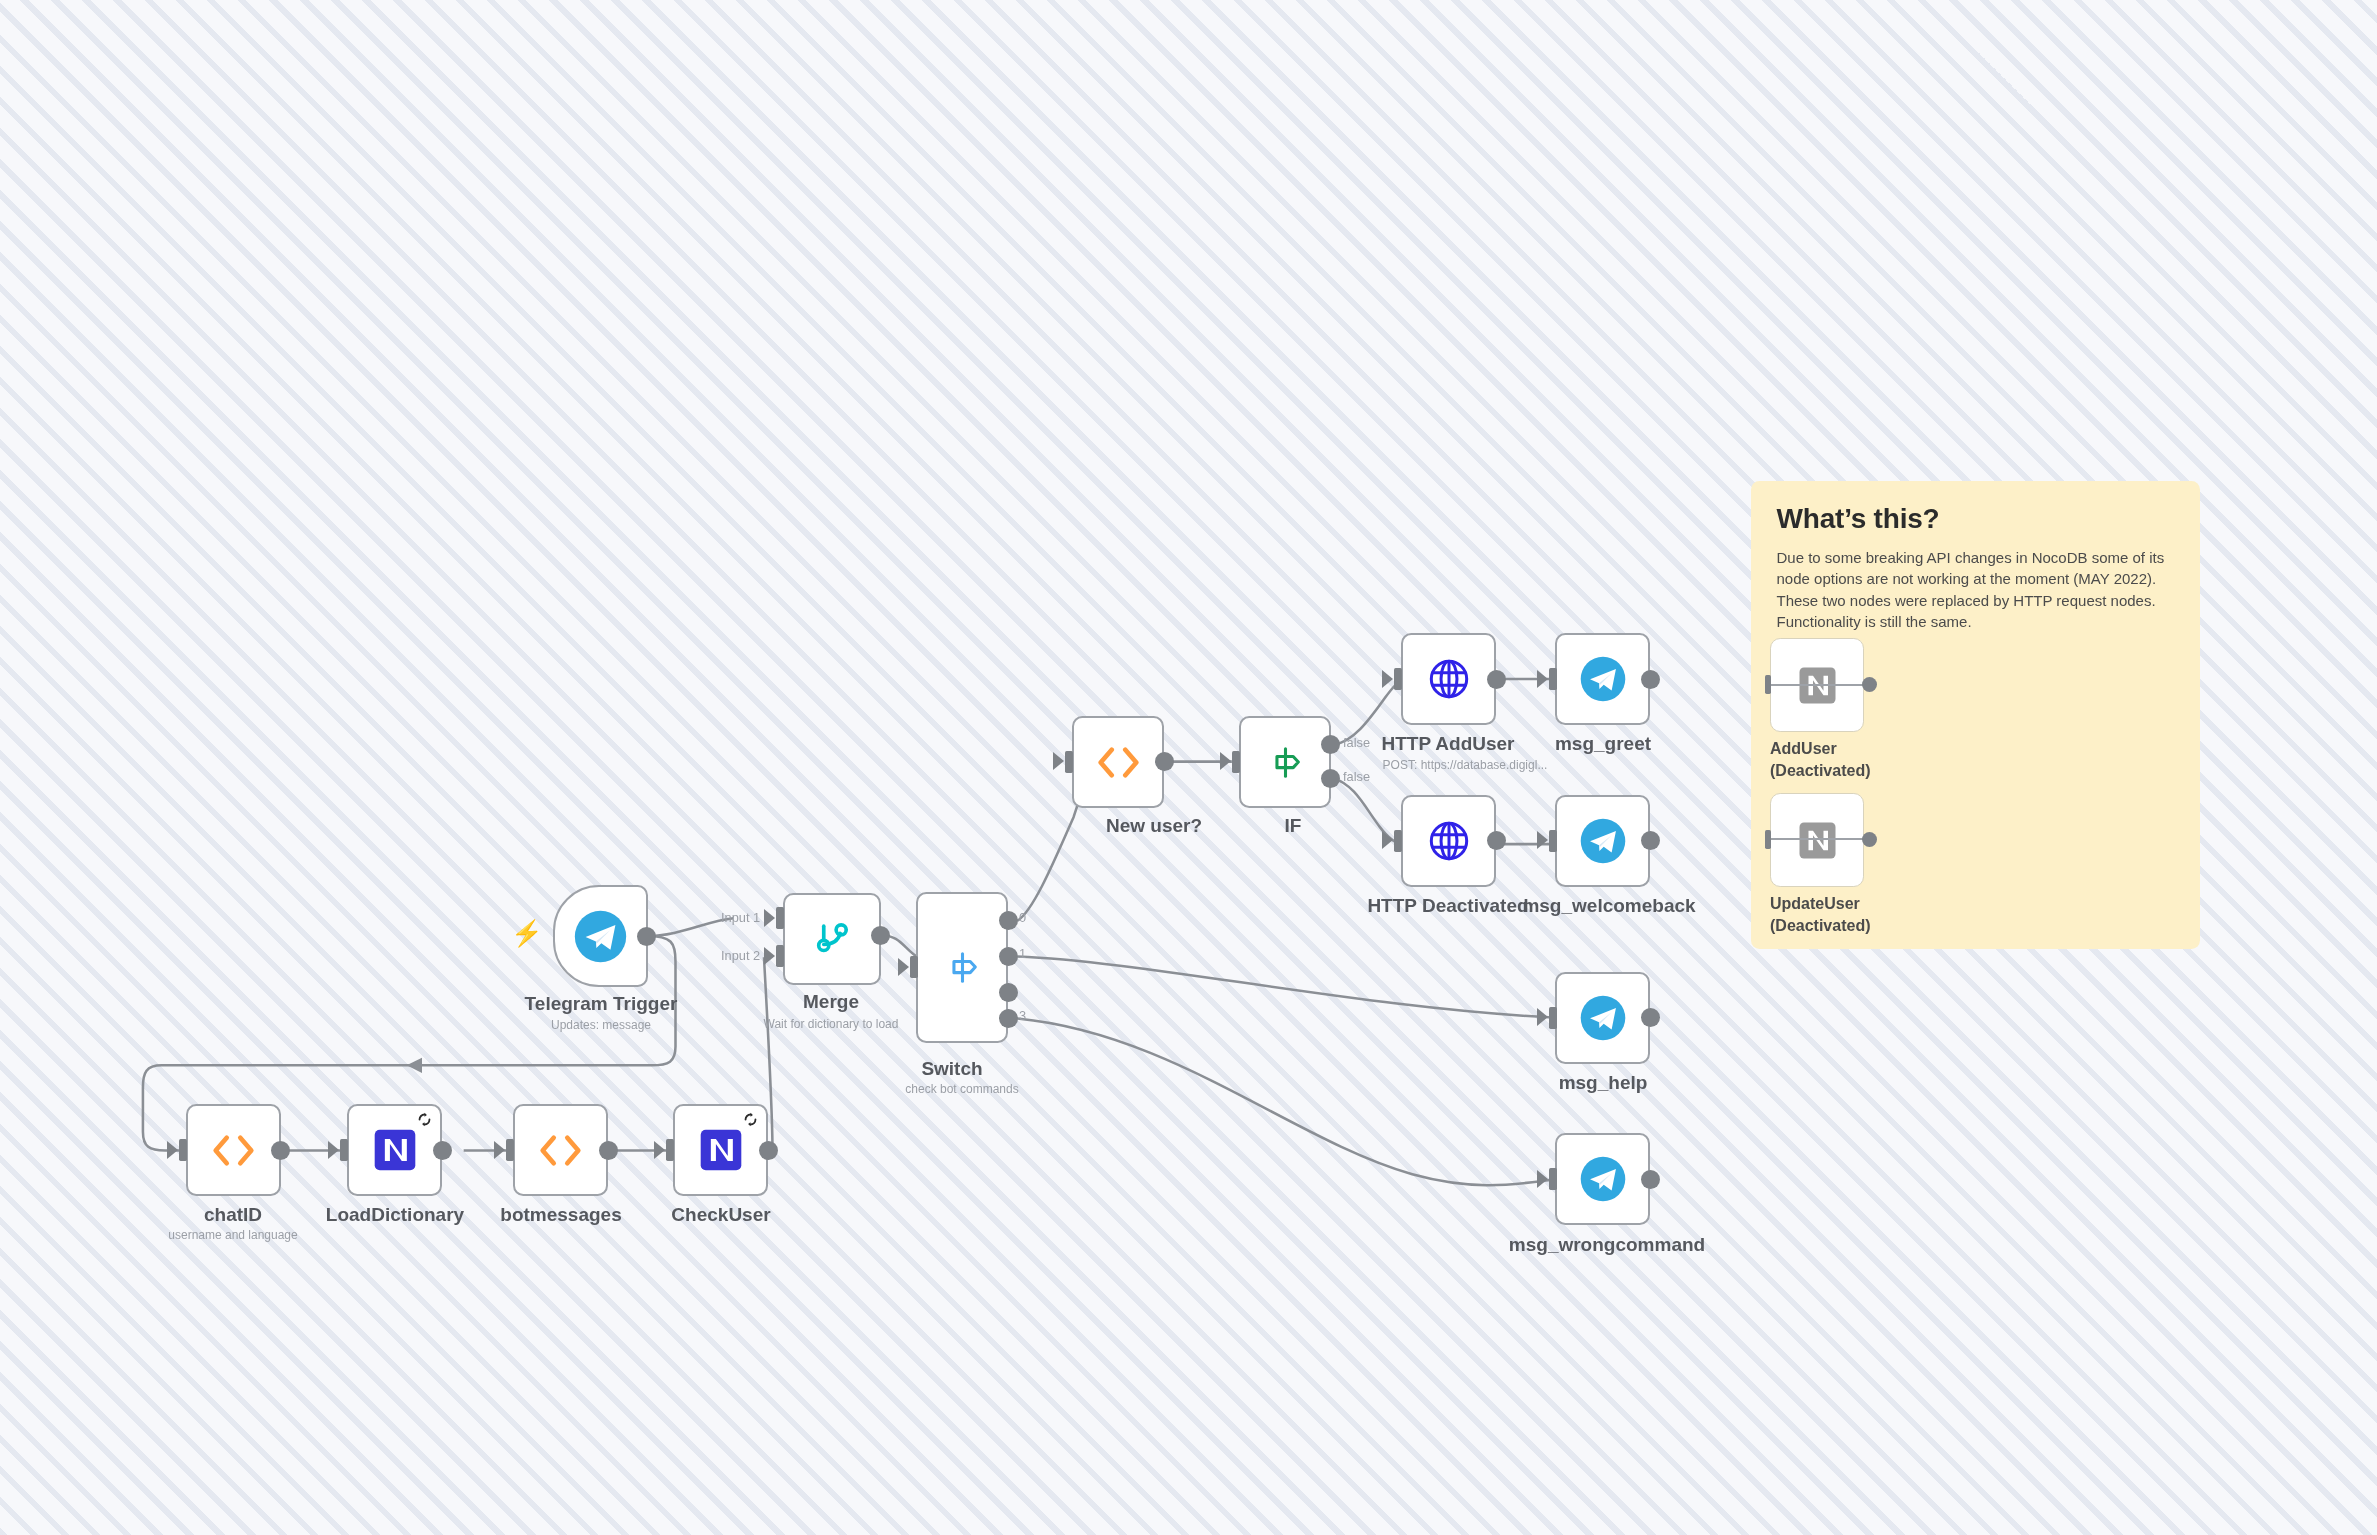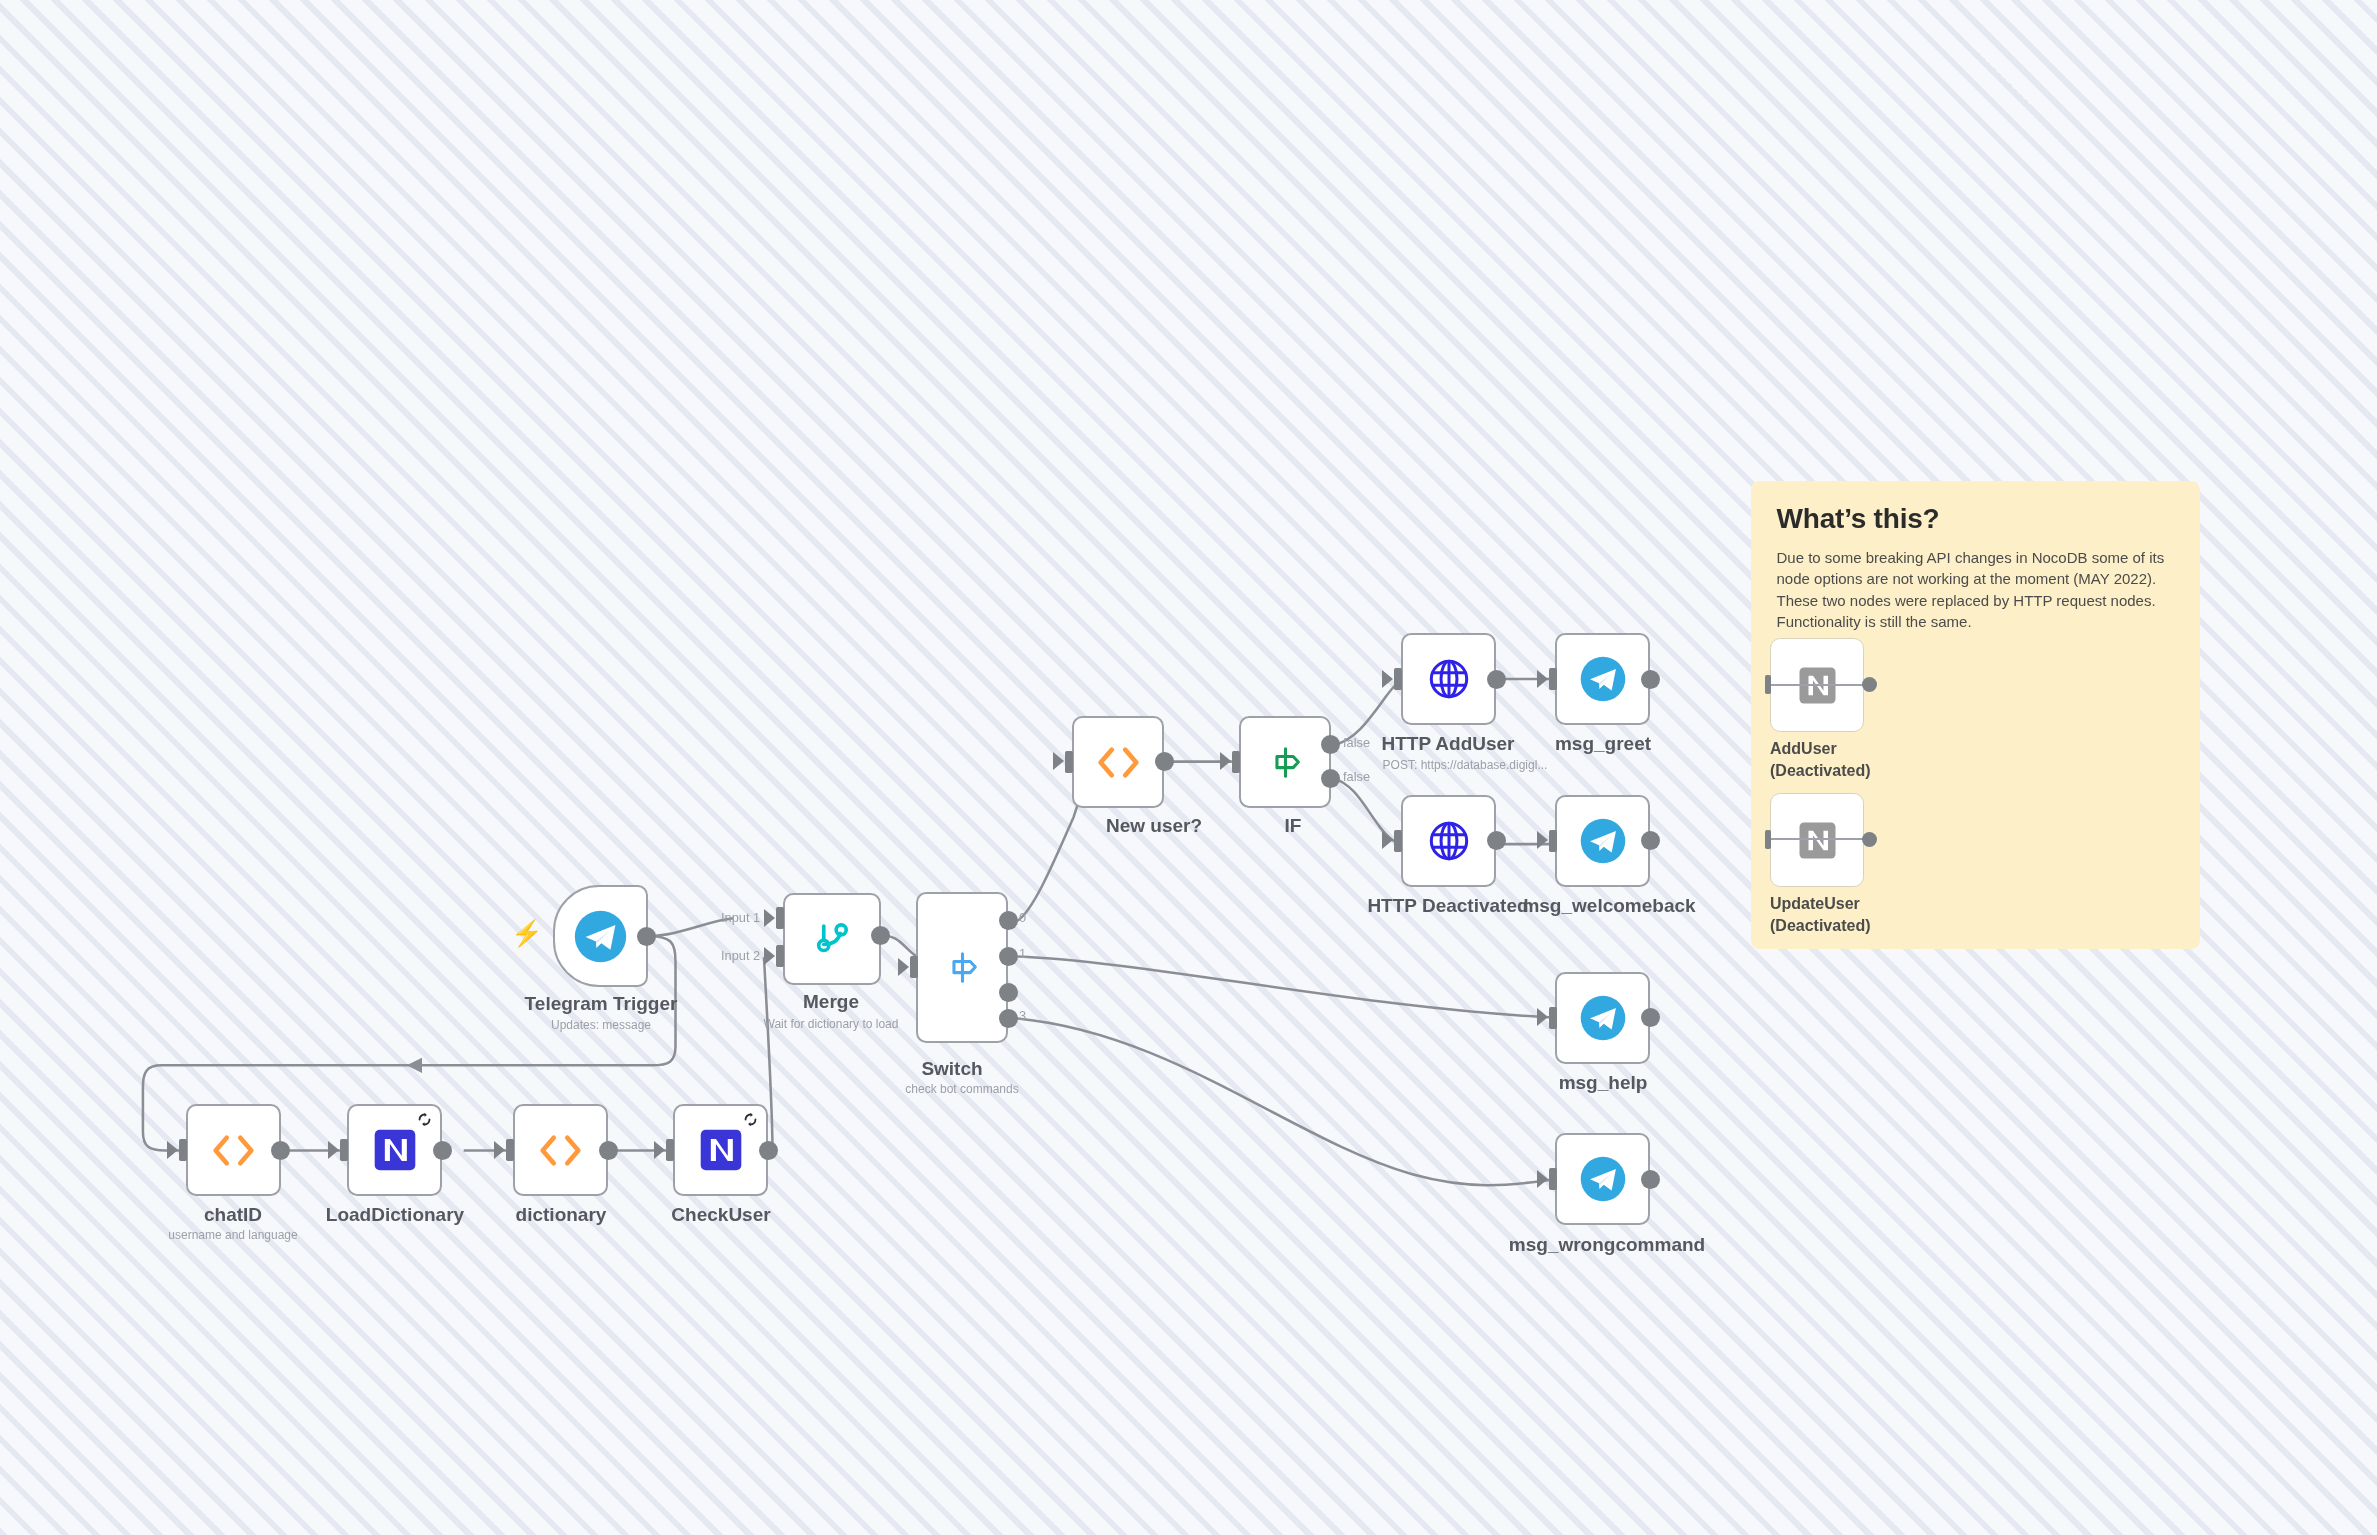--- a/index.html
+++ b/index.html
@@ -316,21 +316,21 @@
     <svg width="53" height="39" viewBox="0 0 62 46">
       <g fill="none" stroke="#ff9a3c" stroke-width="5.5" stroke-linecap="round" stroke-linejoin="round">
         <path d="M23 8 L10 23 L23 38"></path>
         <path d="M39 8 L52 23 L39 38"></path>
       </g>
     </svg>
   </div>
   <div class="ep-in" style="left:506px; top:1139px;"></div>
   <div class="ep-arrow" style="left:494px; top:1141px;"></div>
   <div class="ep-out" style="left:599px; top:1141px;"></div>
-  <div class="node-label" style="left:561px; top:1204px;">dictionary</div>
+  <div class="node-label" style="left:561px; top:1204px;">botmessages</div>
 
   <div class="node" style="left:673px; top:1104px; width:95px; height:92px;">
     <svg width="44" height="44" viewBox="0 0 52 52">
       <rect x="2" y="2" width="48" height="48" rx="6" fill="#3a35d6"></rect>
       <path d="M14 39 L14 13 L20 13 L34 33 L34 13 L40 13 L40 39 L34 39 L20 19 L20 39 Z" fill="#fff"></path>
     </svg>
     <svg class="badge-refresh" viewBox="0 0 24 24">
       <g fill="none" stroke="#2b2b2b" stroke-width="2.6" stroke-linecap="round">
         <path d="M5 12 A7 7 0 0 1 12 5"></path>
         <path d="M19 12 A7 7 0 0 1 12 19"></path>

